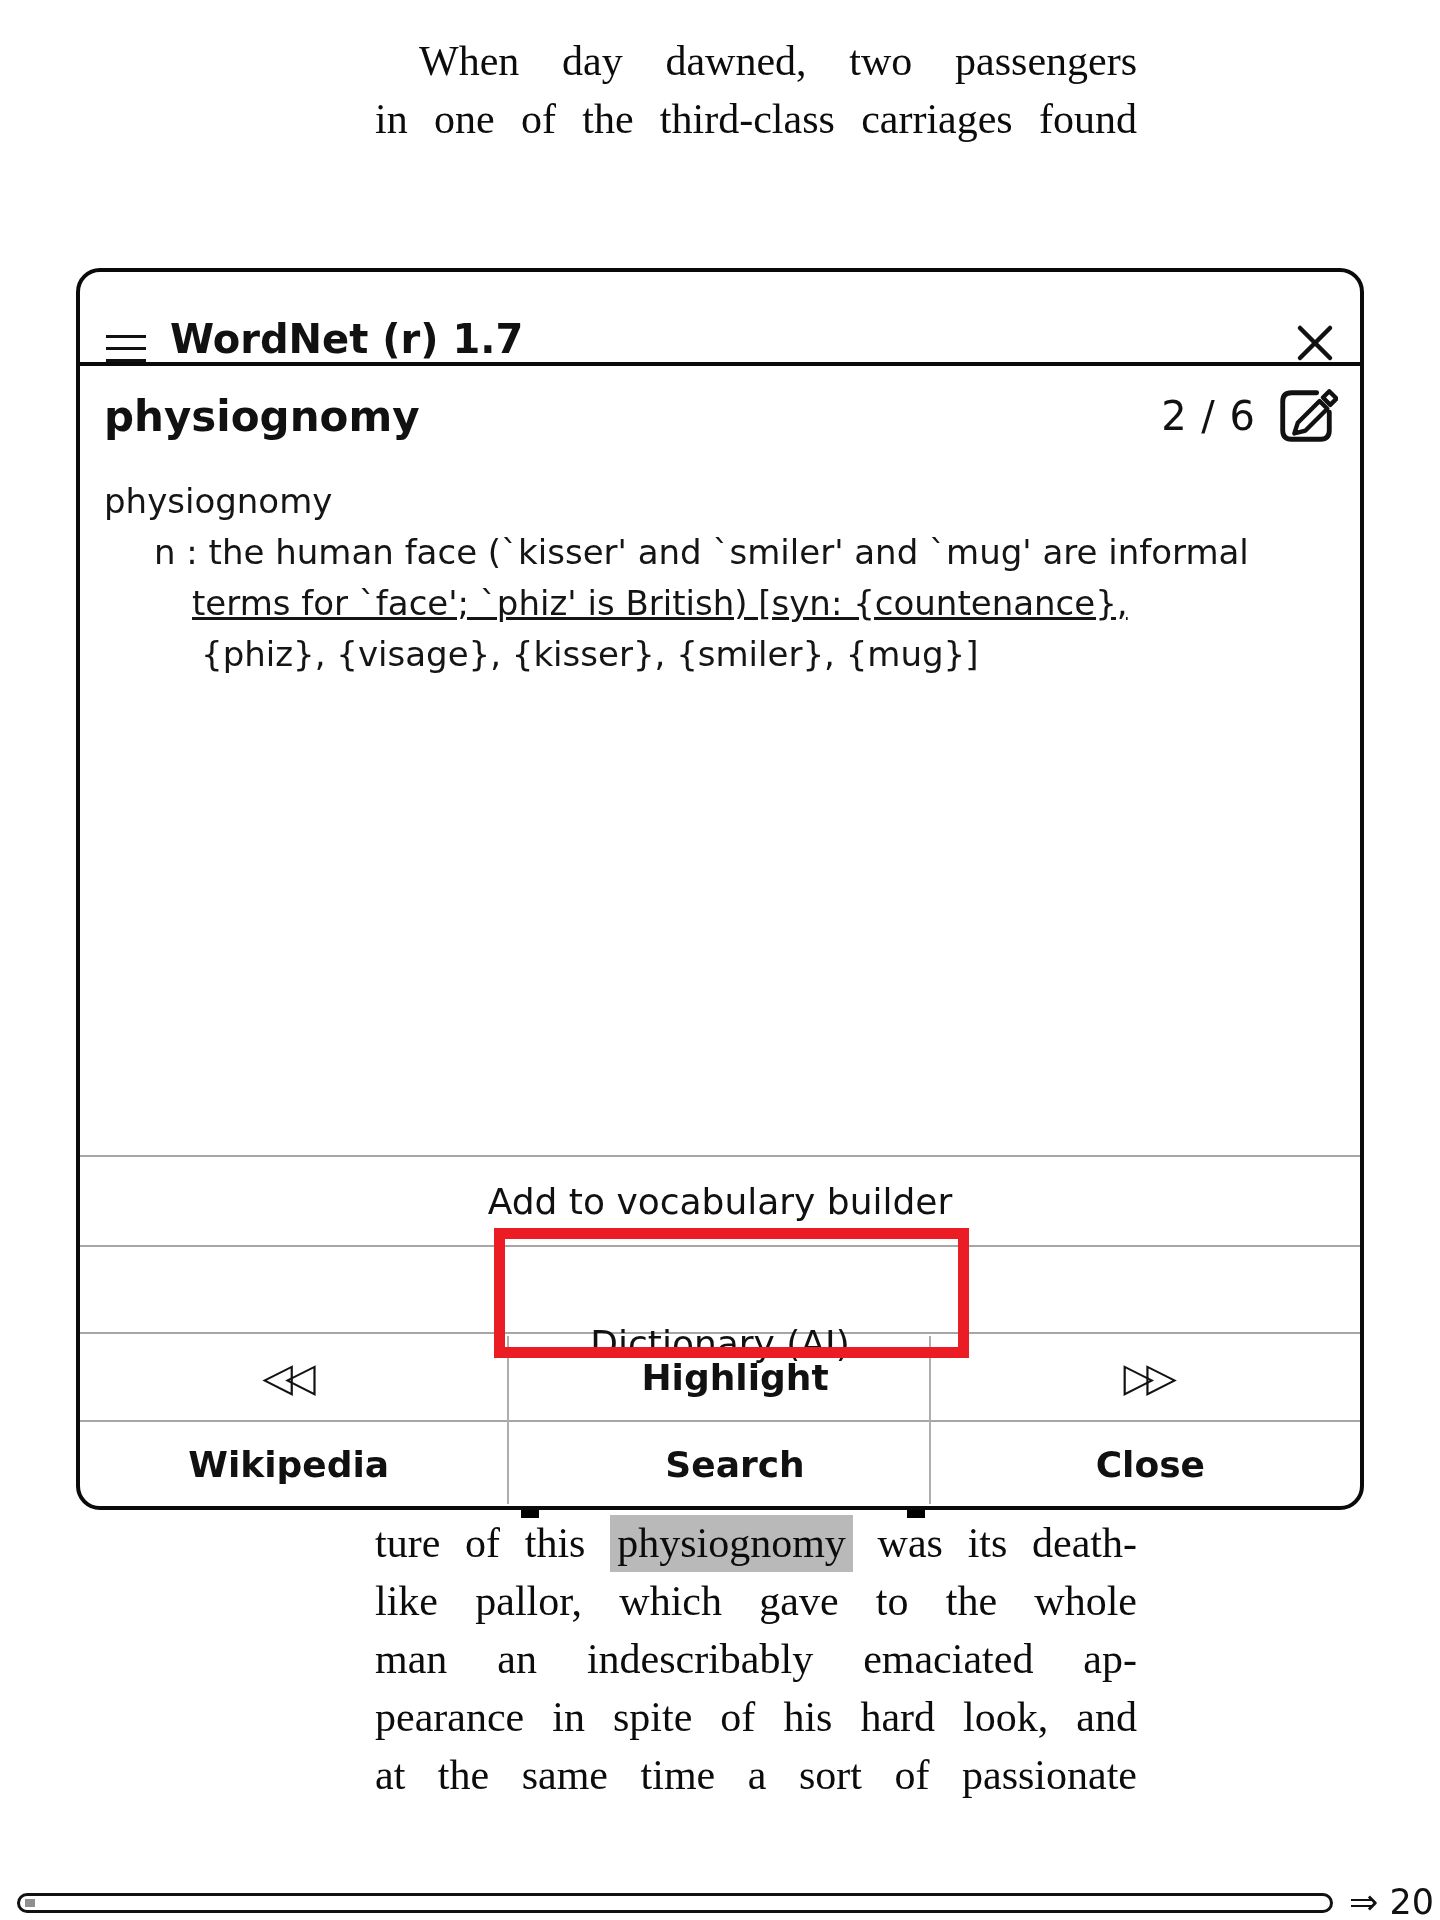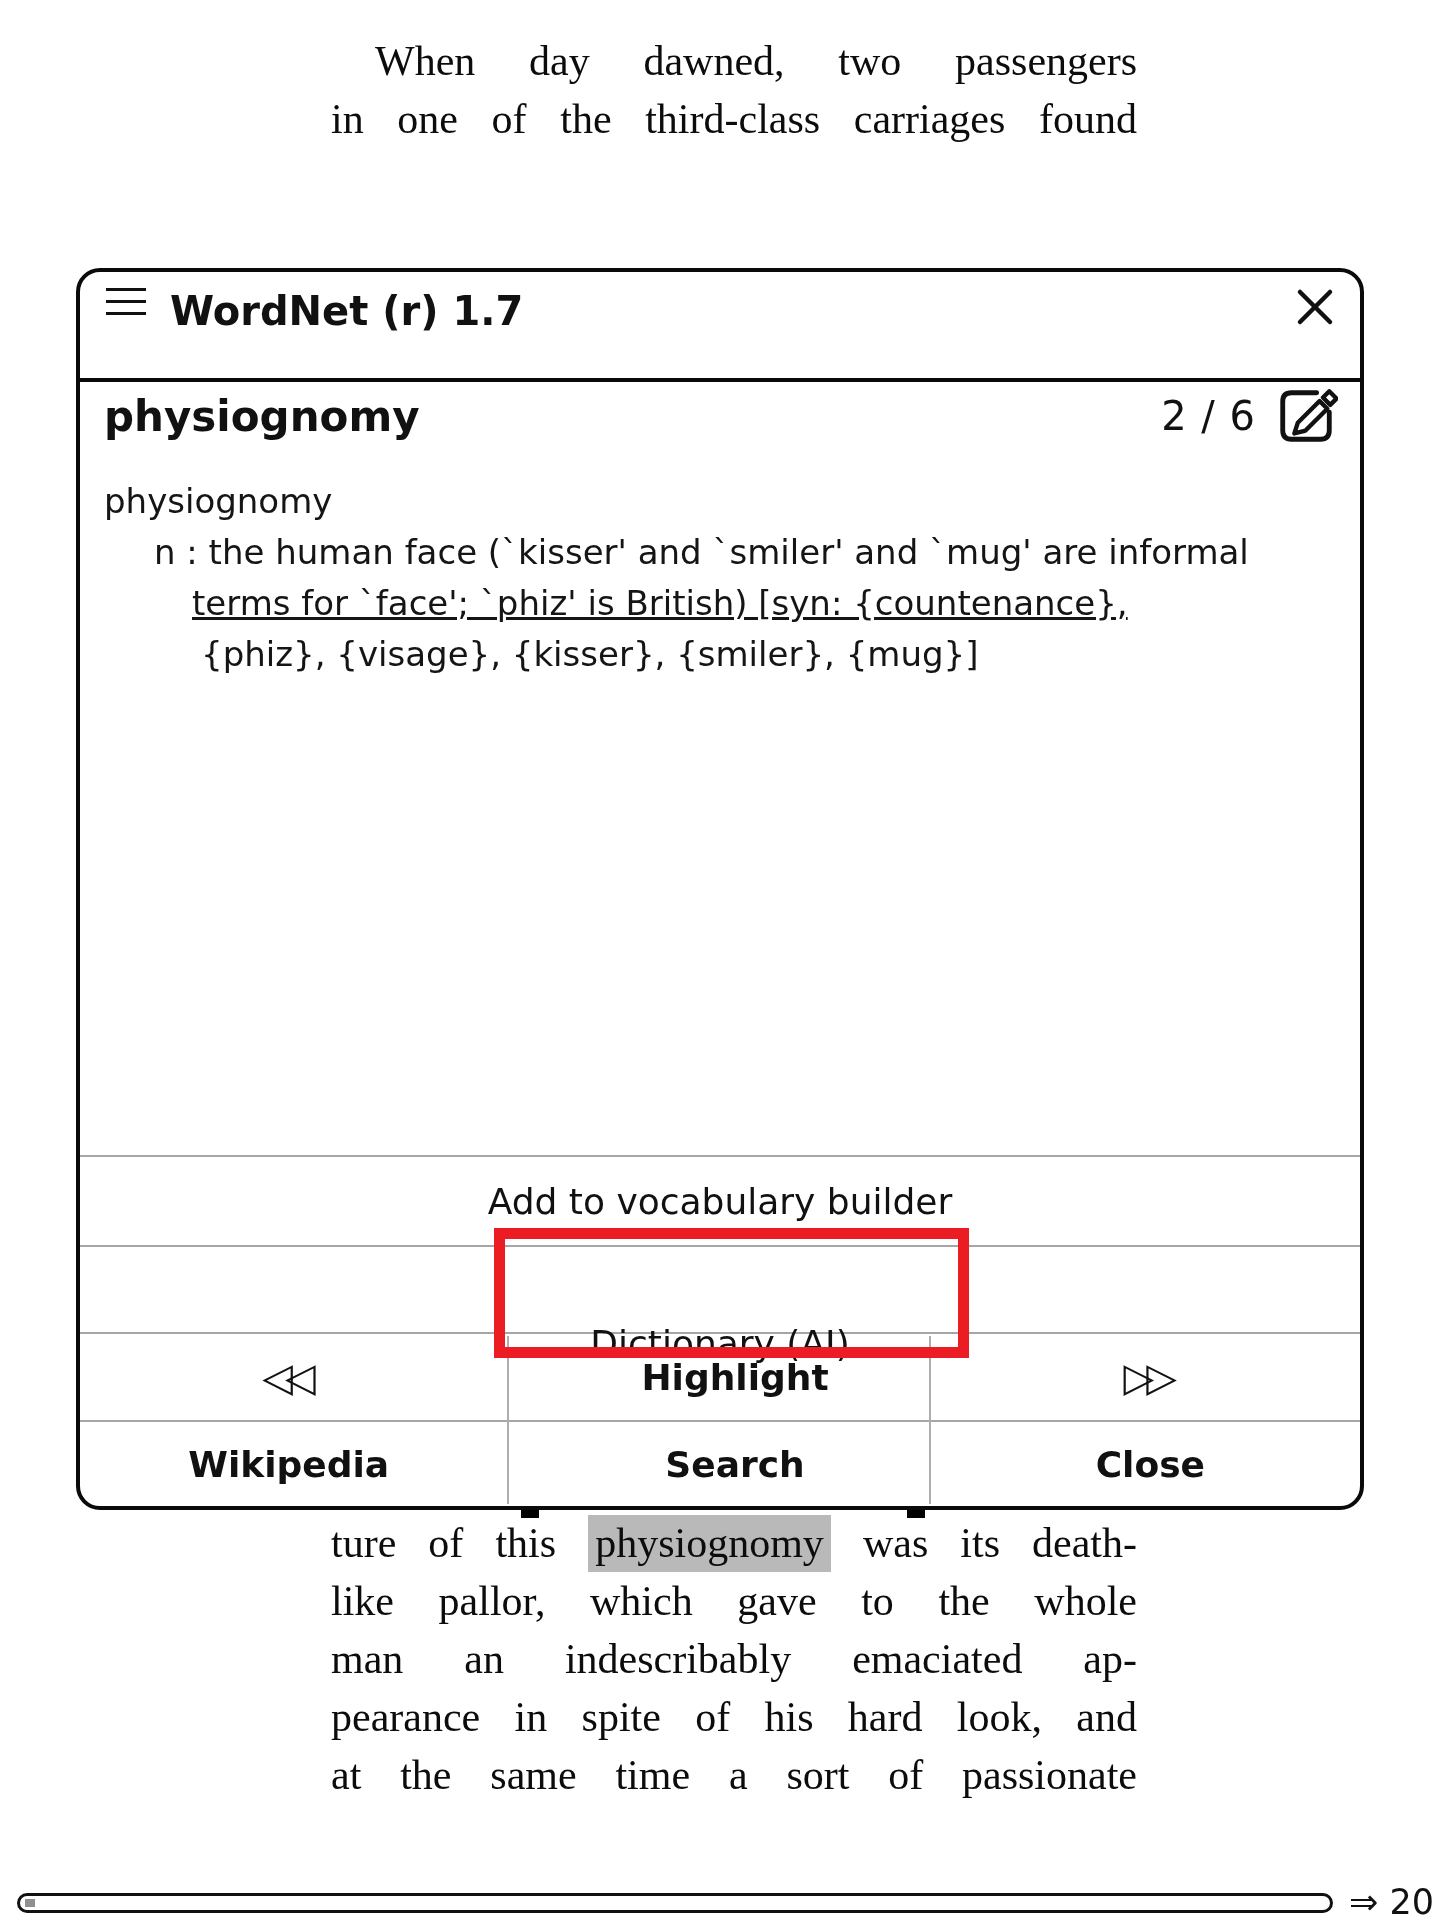--- a/index.html
+++ b/index.html
@@ -14,43 +14,43 @@
   .book-block {
     position:absolute; left:331px; width:806px;
     font-family:"Liberation Serif", serif;
     font-size:42px; color:#0c0c0c;
   }
   .book-top    { top:32px; }
   .book-bottom { top:1514px; }
   .book-line {
     height:58px; line-height:58px;
     text-align:justify; text-align-last:justify;
-    white-space:normal; overflow:hidden;
+    white-space:normal; overflow:hidden;margin-left:44px;
   }
   .book-line.indent { text-indent:44px; }
   .hl-word { background:#b9b9b9; padding:5px 7px 7px 7px; }
 
   
   .frag { position:absolute; background:#000; width:18px; height:9px; top:1509px; }
   .frag.f1 { left:521px; }
   .frag.f2 { left:907px; }
 
   
   .popup {
     position:absolute; left:76px; top:268px;
     width:1288px; height:1242px;
     background:#fff;
     border:4px solid #0a0a0a; border-radius:24px;
     box-sizing:border-box;
     z-index:2;
   }
   .popup-header {
-    position:absolute; left:0; top:16px; width:100%; height:94px;
+    position:absolute; left:0; top:0; width:100%; height:94px;
     border-bottom:4px solid #0a0a0a;
-    display:flex; align-items:flex-start;
+    display:flex; align-items:flex-end;
     padding:0 26px; box-sizing:border-box;
   }
   .menu-icon { width:40px; height:27px; display:flex; flex-direction:column; justify-content:space-between; cursor:pointer; }
   .menu-icon span { display:block; height:3px; background:#111; }
   .popup-title { font-size:40px; font-weight:bold; margin-left:24px; }
   .close-icon { margin-left:auto; cursor:pointer; display:flex; }
 
   .word-row {
     position:absolute; top:98px; left:24px; right:22px; height:92px;
     display:flex; align-items:center;

